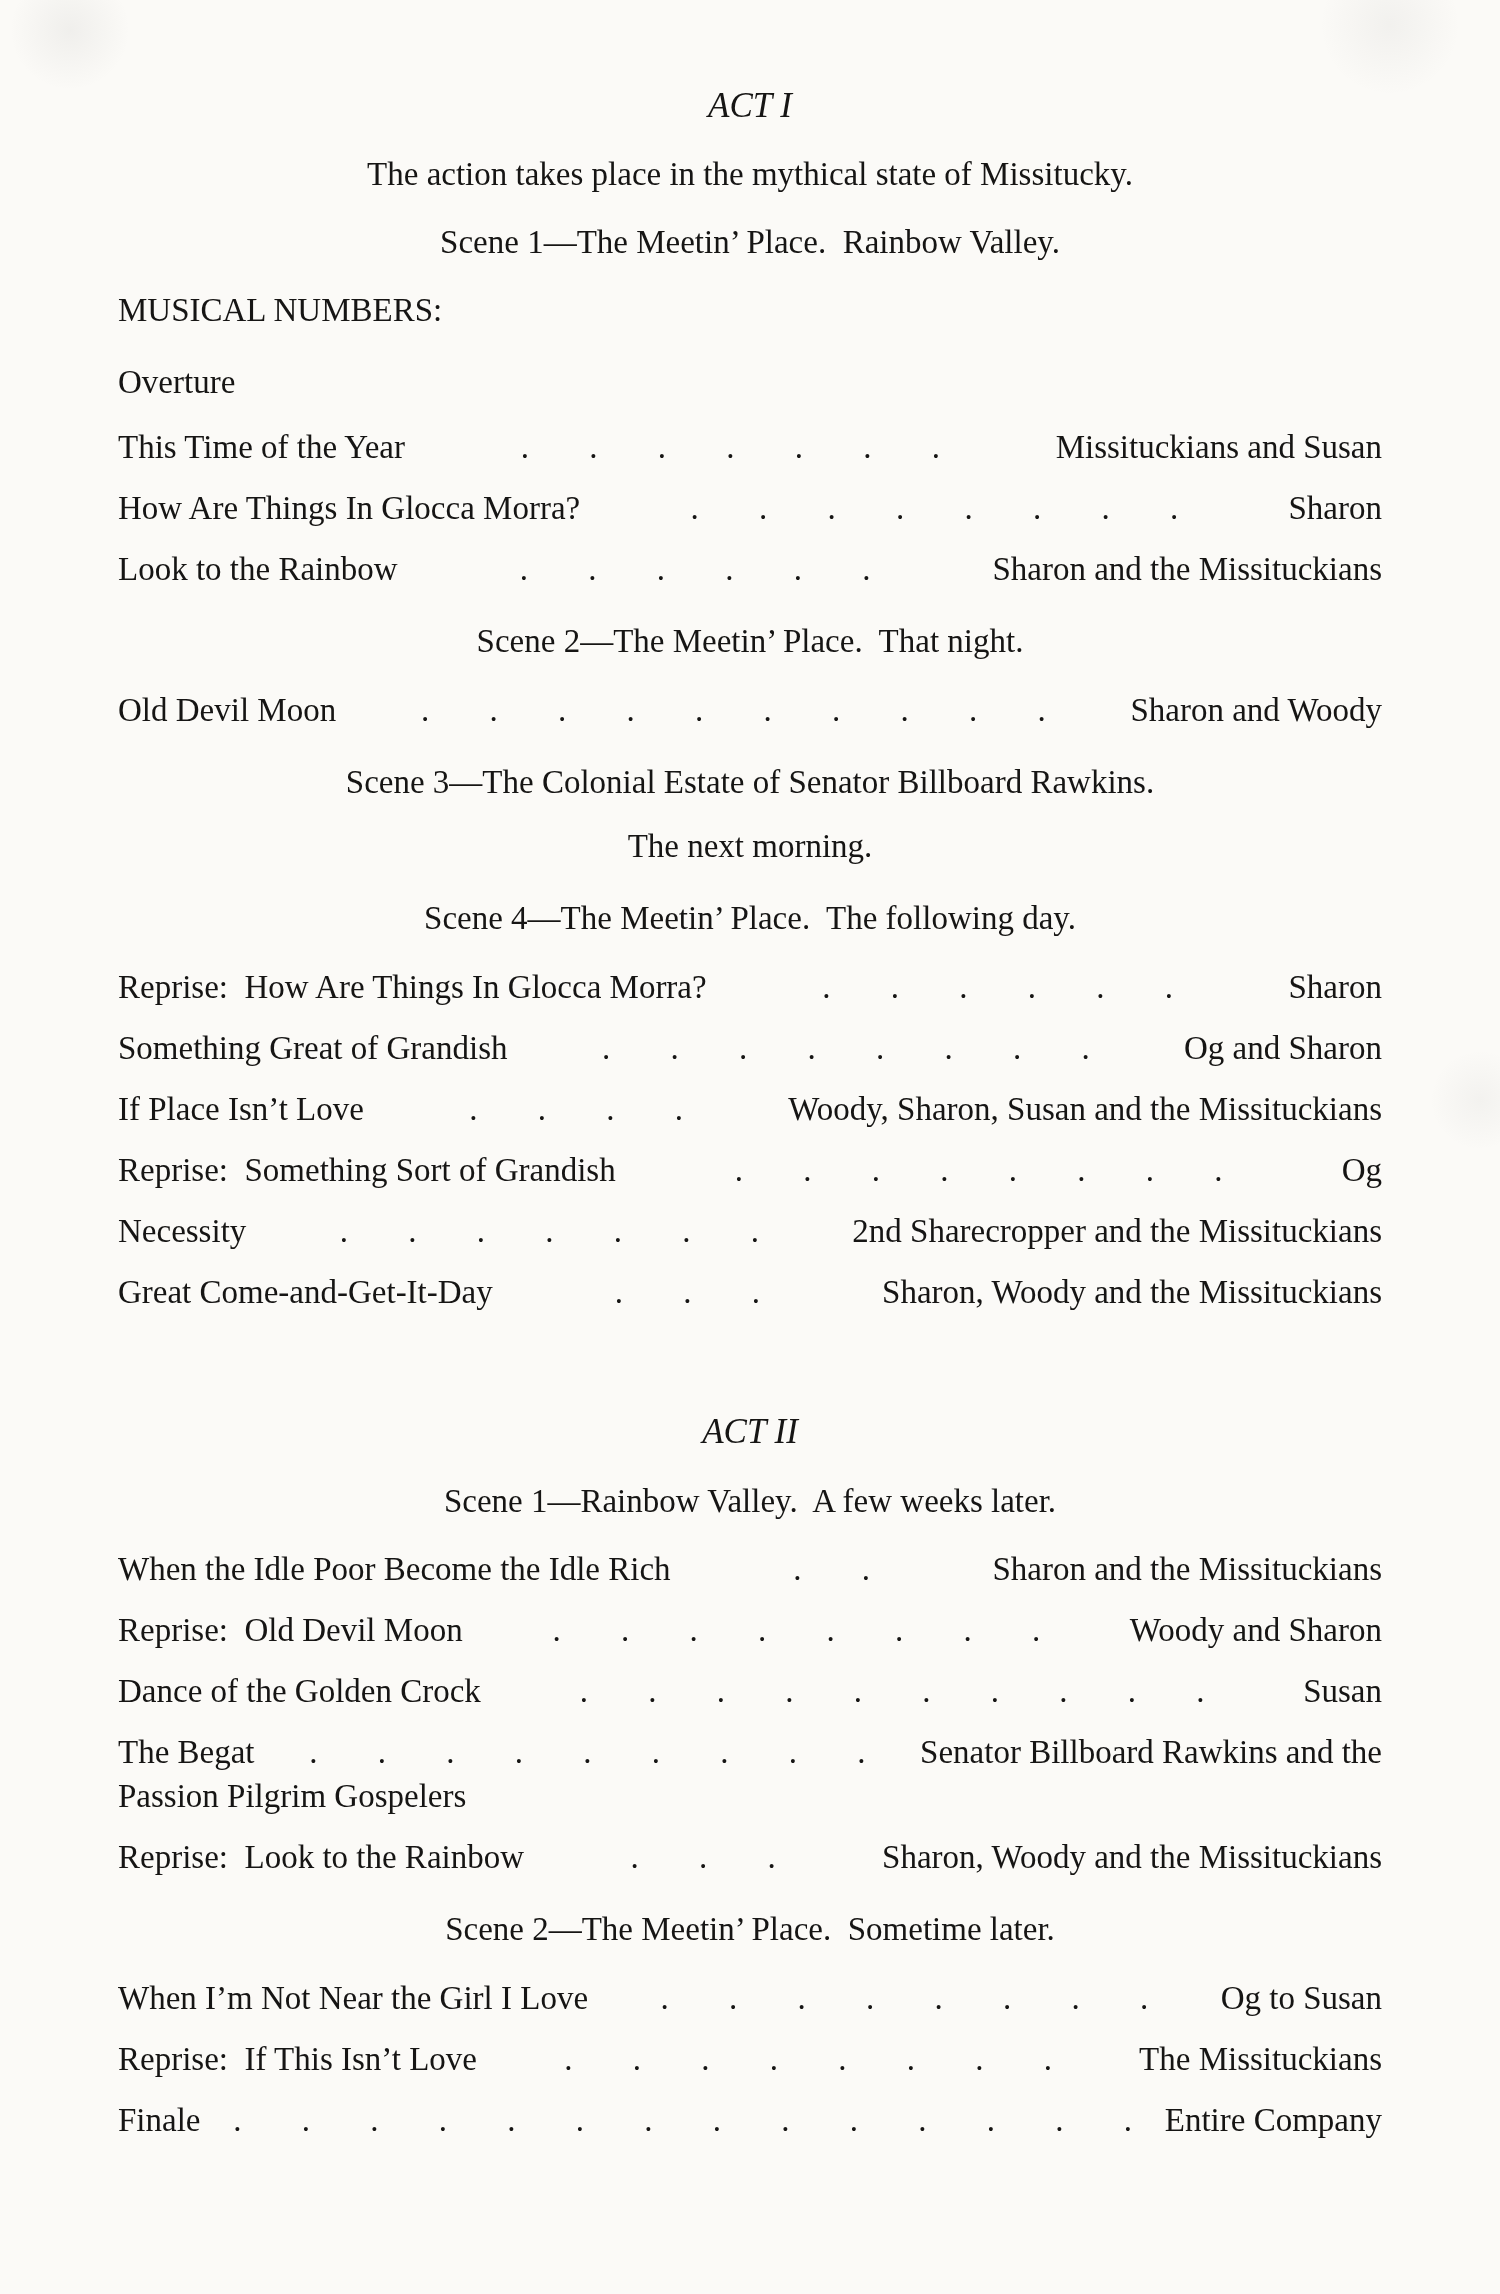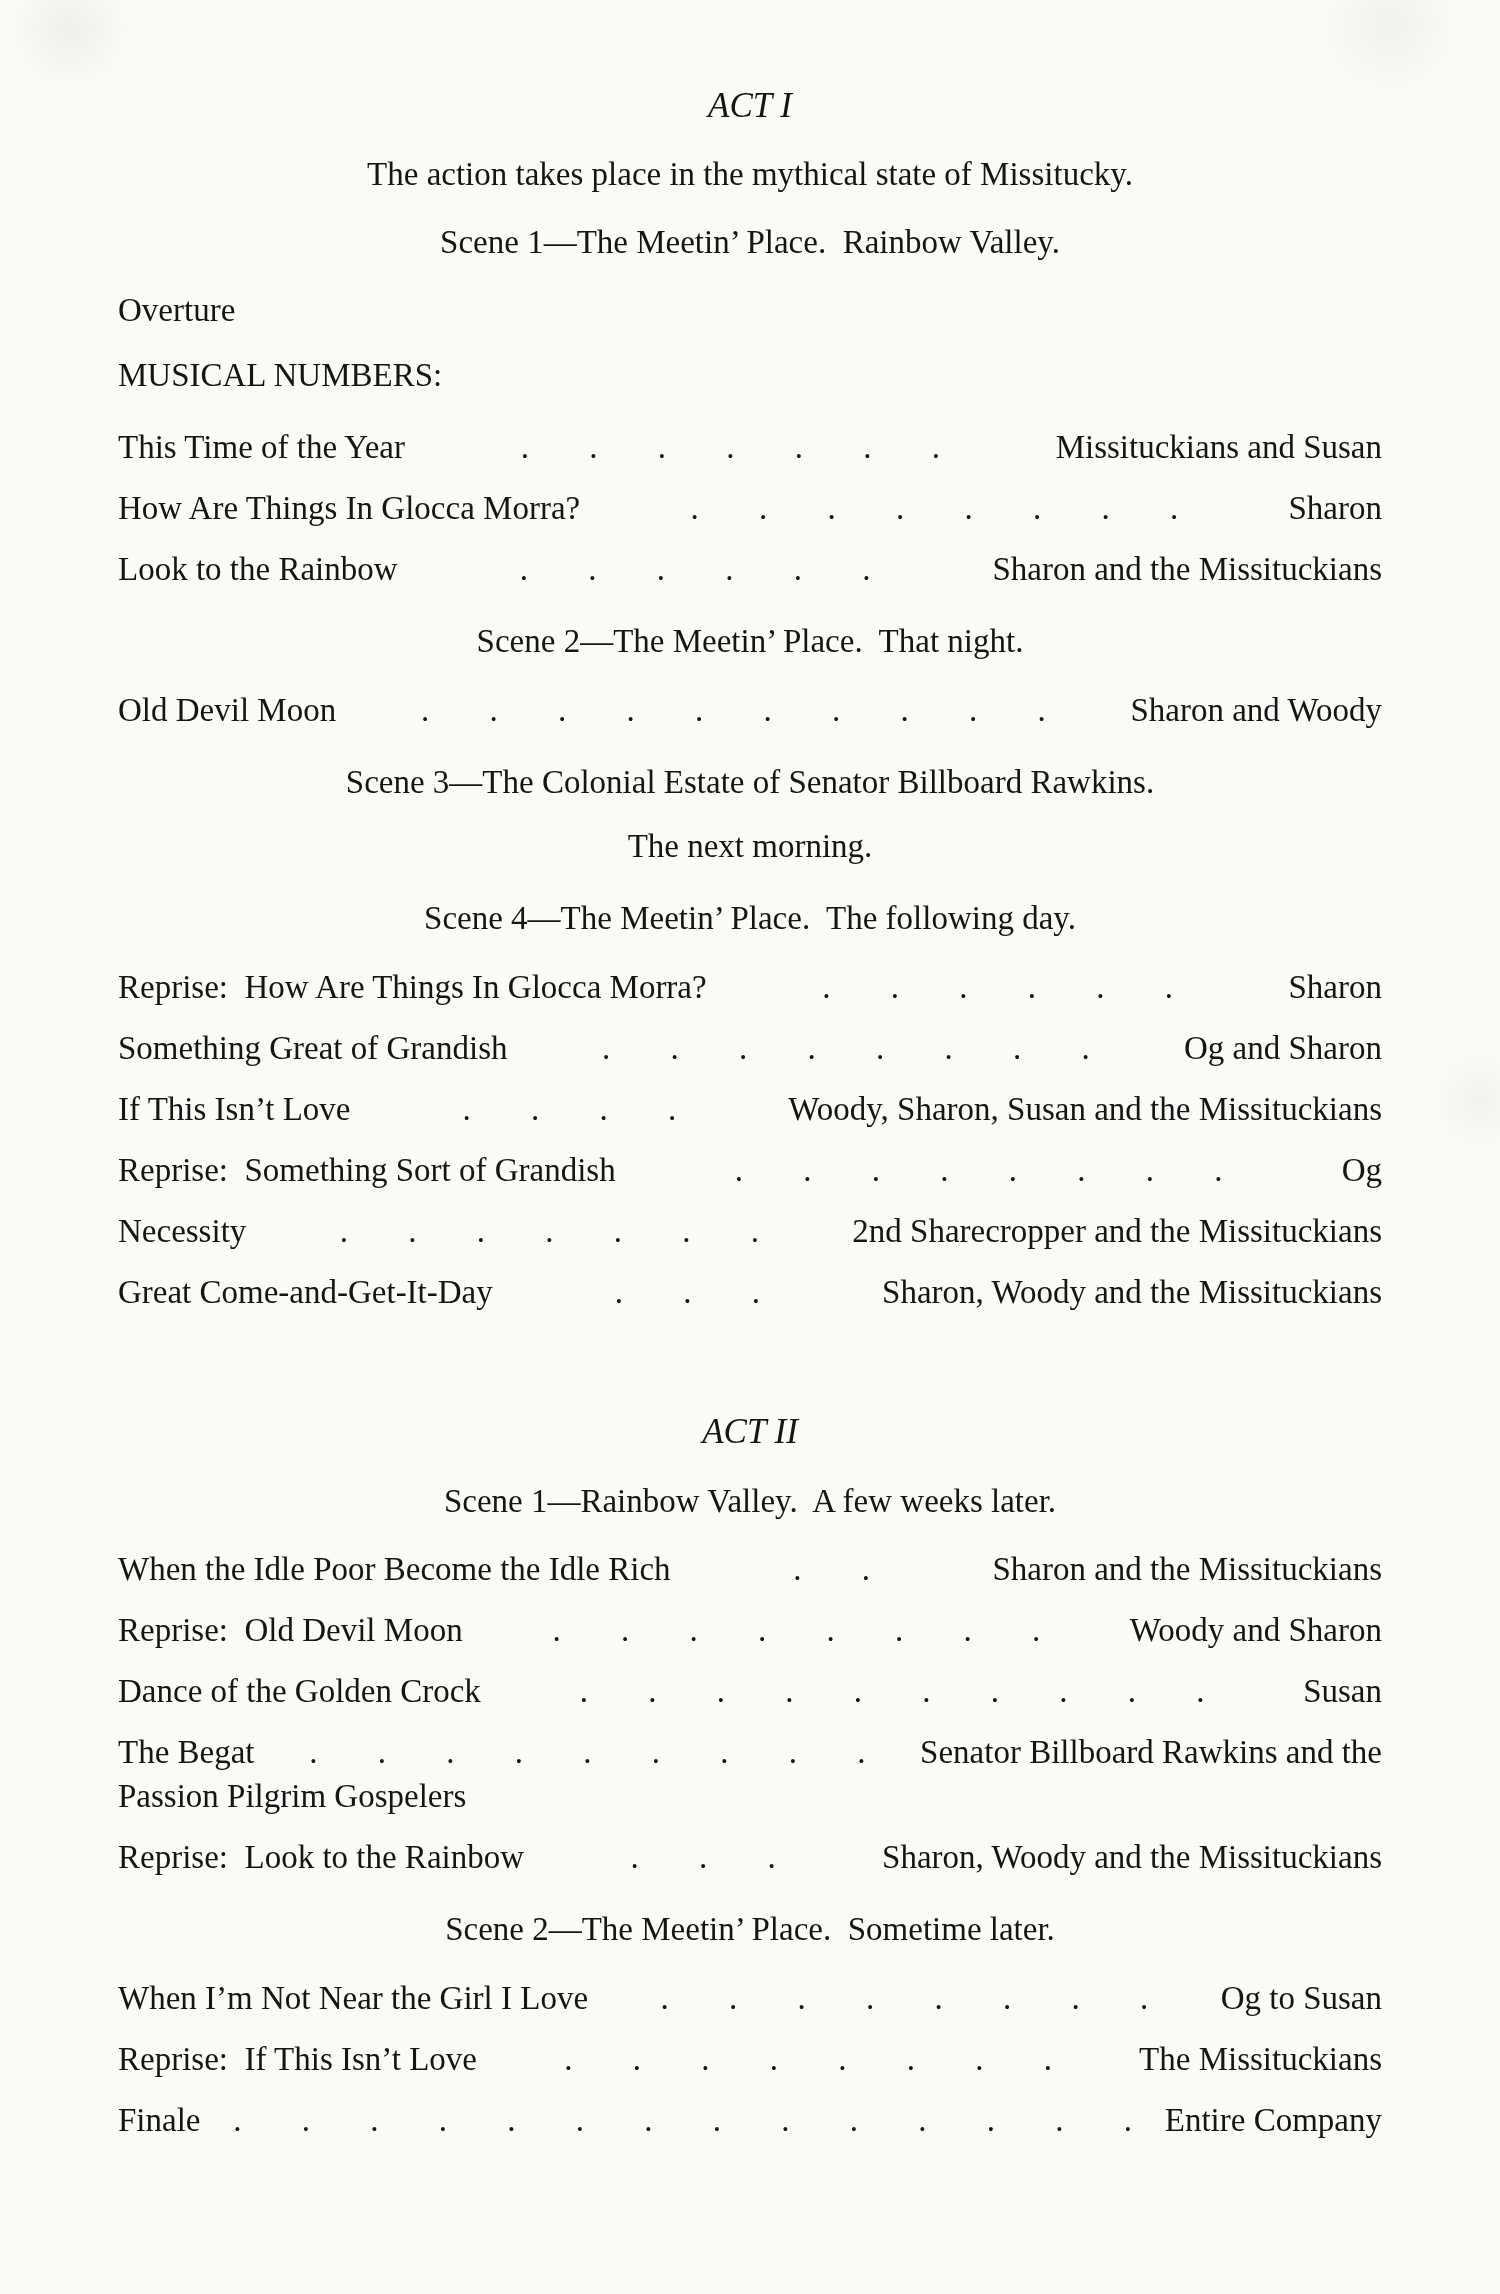--- a/index.html
+++ b/index.html
@@ -81,23 +81,23 @@
 <body>
 
 <div class="page">
 
   <div class="line act-heading">ACT I</div>
 
   <div class="line center-line setting-line">The action takes place in the mythical state of Missitucky.</div>
 
   <div class="line center-line scene-heading first">Scene 1—The Meetin’ Place.  Rainbow Valley.</div>
 
+  <div class="line left-line musical-numbers-line">MUSICAL NUMBERS:</div>
+
   <div class="line left-line overture-line">Overture</div>
-
-  <div class="line left-line musical-numbers-line">MUSICAL NUMBERS:</div>
 
   <div class="song-row">
     <span class="song-title">This Time of the Year</span>
     <span class="dots">. . . . . . .</span>
     <span class="performers">Missituckians and Susan</span>
   </div>
 
   <div class="song-row">
     <span class="song-title">How Are Things In Glocca Morra?</span>
     <span class="dots">. . . . . . . .</span>
@@ -129,21 +129,21 @@
     <span class="performers">Sharon</span>
   </div>
 
   <div class="song-row">
     <span class="song-title">Something Great of Grandish</span>
     <span class="dots">. . . . . . . .</span>
     <span class="performers">Og and Sharon</span>
   </div>
 
   <div class="song-row">
-    <span class="song-title">If This Isn’t Love</span>
+    <span class="song-title">If Place Isn’t Love</span>
     <span class="dots">. . . .</span>
     <span class="performers">Woody, Sharon, Susan and the Missituckians</span>
   </div>
 
   <div class="song-row">
     <span class="song-title">Reprise:  Something Sort of Grandish</span>
     <span class="dots">. . . . . . . .</span>
     <span class="performers">Og</span>
   </div>
 

